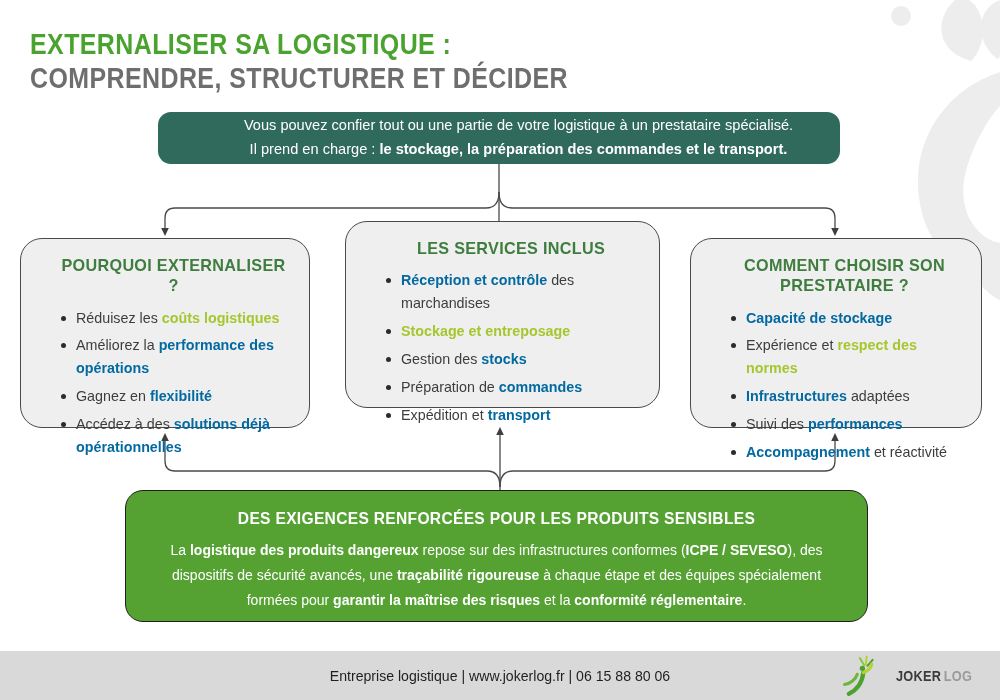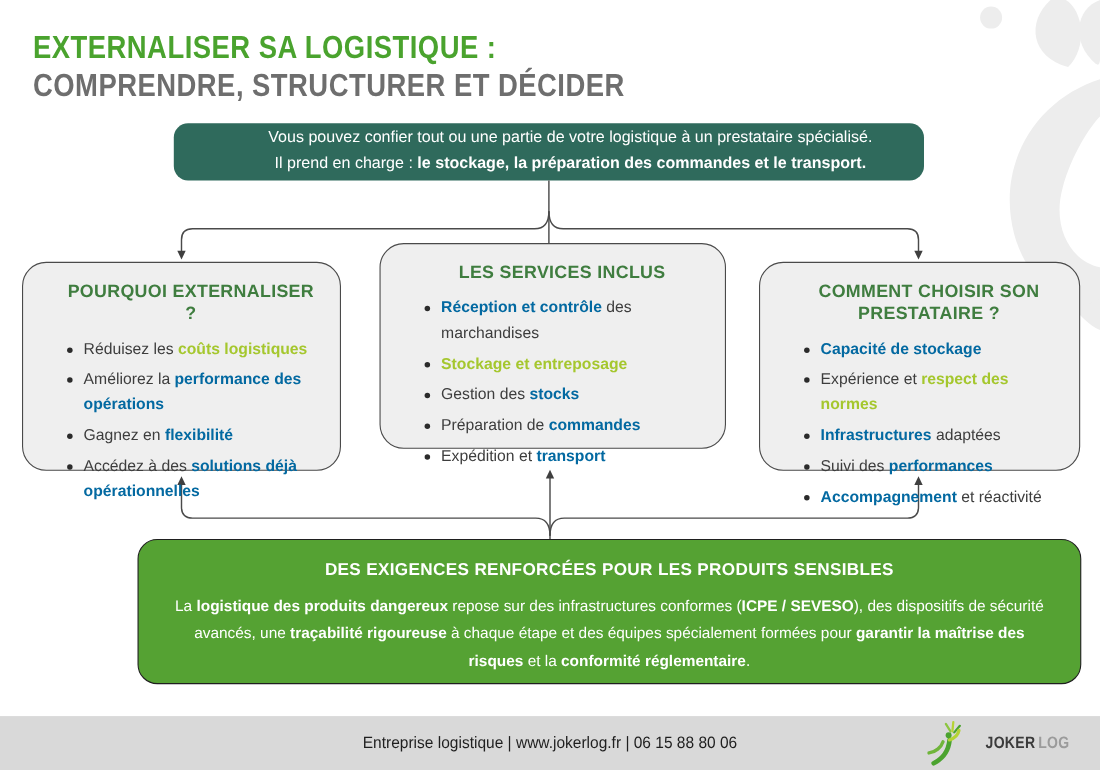--- a/index.html
+++ b/index.html
@@ -46,21 +46,21 @@
     font-size:14.3px; line-height:1.6; color:#3d3d3d;
   }
   .gbox li::before {
     content:""; position:absolute; left:0; top:9px;
     width:5px; height:5px; border-radius:50%; background:#2b2b2b;
   }
   .sb { font-weight:bold; color:#0369a1; }
   .sa { font-weight:bold; color:#a5c72e; }
   
   .highlight {
-    position:absolute; left:125px; top:490px; width:858px; height:132px;
+    position:absolute; left:125px; top:490px; width:743px; height:132px;
     background:#55a233; border:1.5px solid #1f1f1f; border-radius:18px;
     color:#ffffff; text-align:center; padding:15px 30px;
   }
   .highlight h2 { font-size:15.6px; font-weight:bold; letter-spacing:.3px; margin:4px 0 10px 0; color:#ffffff; }
   .highlight p  { font-size:14px; line-height:1.78; color:#ffffff; }
   .highlight .sb { color:#ffffff; }
   
   .footer {
     position:absolute; left:0; top:651px; width:1000px; height:49px;
     background:#d9d9d9;

